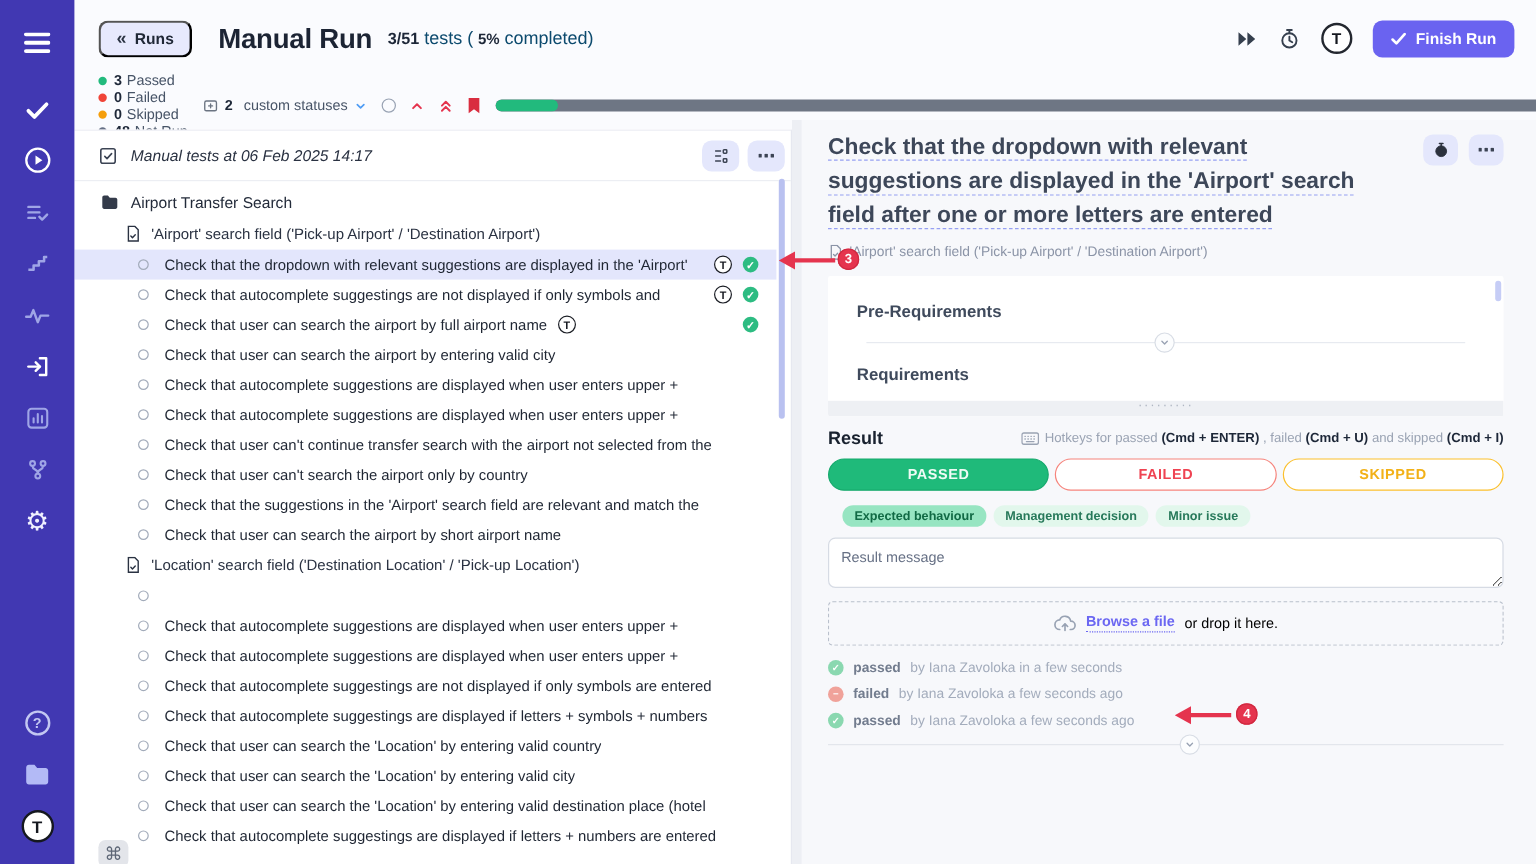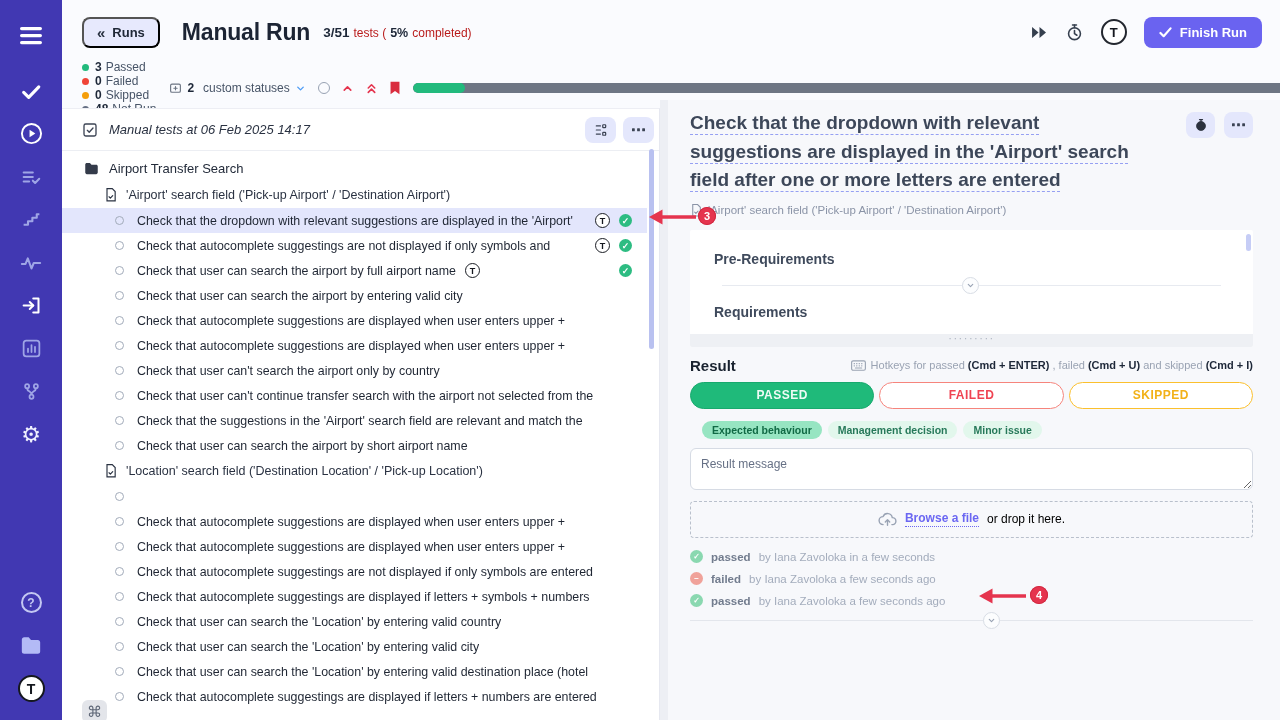--- a/index.html
+++ b/index.html
@@ -27,21 +27,21 @@
   .main { position:absolute; left:62px; top:0; width:1218px; height:720px; }
 
   
   .topbar { display:flex; align-items:center; height:64px; padding:0 18px 0 20px; }
   .back-btn { display:flex; align-items:center; gap:7px; background:#e7e9fd; border-radius:8px;
     height:31px; padding:0 13px; font-size:13px; font-weight:600; color:#202837; cursor:pointer; }
   .back-btn .chev { font-size:15px; color:#2a3242; }
   .run-title { margin-left:22px; font-size:23px; font-weight:800; color:#1c2434; letter-spacing:-0.2px; }
   .run-progress { display:flex; align-items:baseline; margin-left:13px; gap:4px; }
   .run-progress .cnt { font-size:13.5px; font-weight:700; color:#1d2738; }
-  .run-progress .lbl { font-size:12px; color:#b91c1c; }
+  .run-progress .lbl { font-size:15px; color:#0c4a6e; }
   .run-progress .pct { font-size:12.5px; font-weight:700; color:#1d2738; }
   .topbar-right { margin-left:auto; display:flex; align-items:center; gap:17px; }
   .hdr-ic { color:#353f4e; display:flex; cursor:pointer; }
   .finish-btn { display:flex; align-items:center; gap:8px; background:#6a63f0; color:#fff;
     border:none; border-radius:8px; height:31px; padding:0 15px; font-size:13px; font-weight:600;
     font-family:inherit; cursor:pointer;text-align:right; }
 
   
   .statusrow { position:absolute; left:20px; right:0; top:80px; height:16px;
     display:flex; align-items:center; }
@@ -402,27 +402,27 @@
             <span class="status-ic"><span class="none-ic"></span></span>
           </div>
           <div class="row row-test">
             <span class="test-circle"></span>
             <span class="lbl">Check that autocomplete suggestions are displayed when user enters upper +</span>
             <span class="grow"></span>
             <span class="status-ic"><span class="none-ic"></span></span>
           </div>
           <div class="row row-test">
             <span class="test-circle"></span>
+            <span class="lbl">Check that user can't continue transfer search with the airport not selected from the</span>
+            <span class="grow"></span>
+            <span class="status-ic"><span class="none-ic"></span></span>
+          </div>
+          <div class="row row-test">
+            <span class="test-circle"></span>
             <span class="lbl">Check that user can't search the airport only by country</span>
-            <span class="grow"></span>
-            <span class="status-ic"><span class="none-ic"></span></span>
-          </div>
-          <div class="row row-test">
-            <span class="test-circle"></span>
-            <span class="lbl">Check that user can't continue transfer search with the airport not selected from the</span>
             <span class="grow"></span>
             <span class="status-ic"><span class="none-ic"></span></span>
           </div>
           <div class="row row-test">
             <span class="test-circle"></span>
             <span class="lbl">Check that the suggestions in the 'Airport' search field are relevant and match the</span>
             <span class="grow"></span>
             <span class="status-ic"><span class="none-ic"></span></span>
           </div>
           <div class="row row-test">

